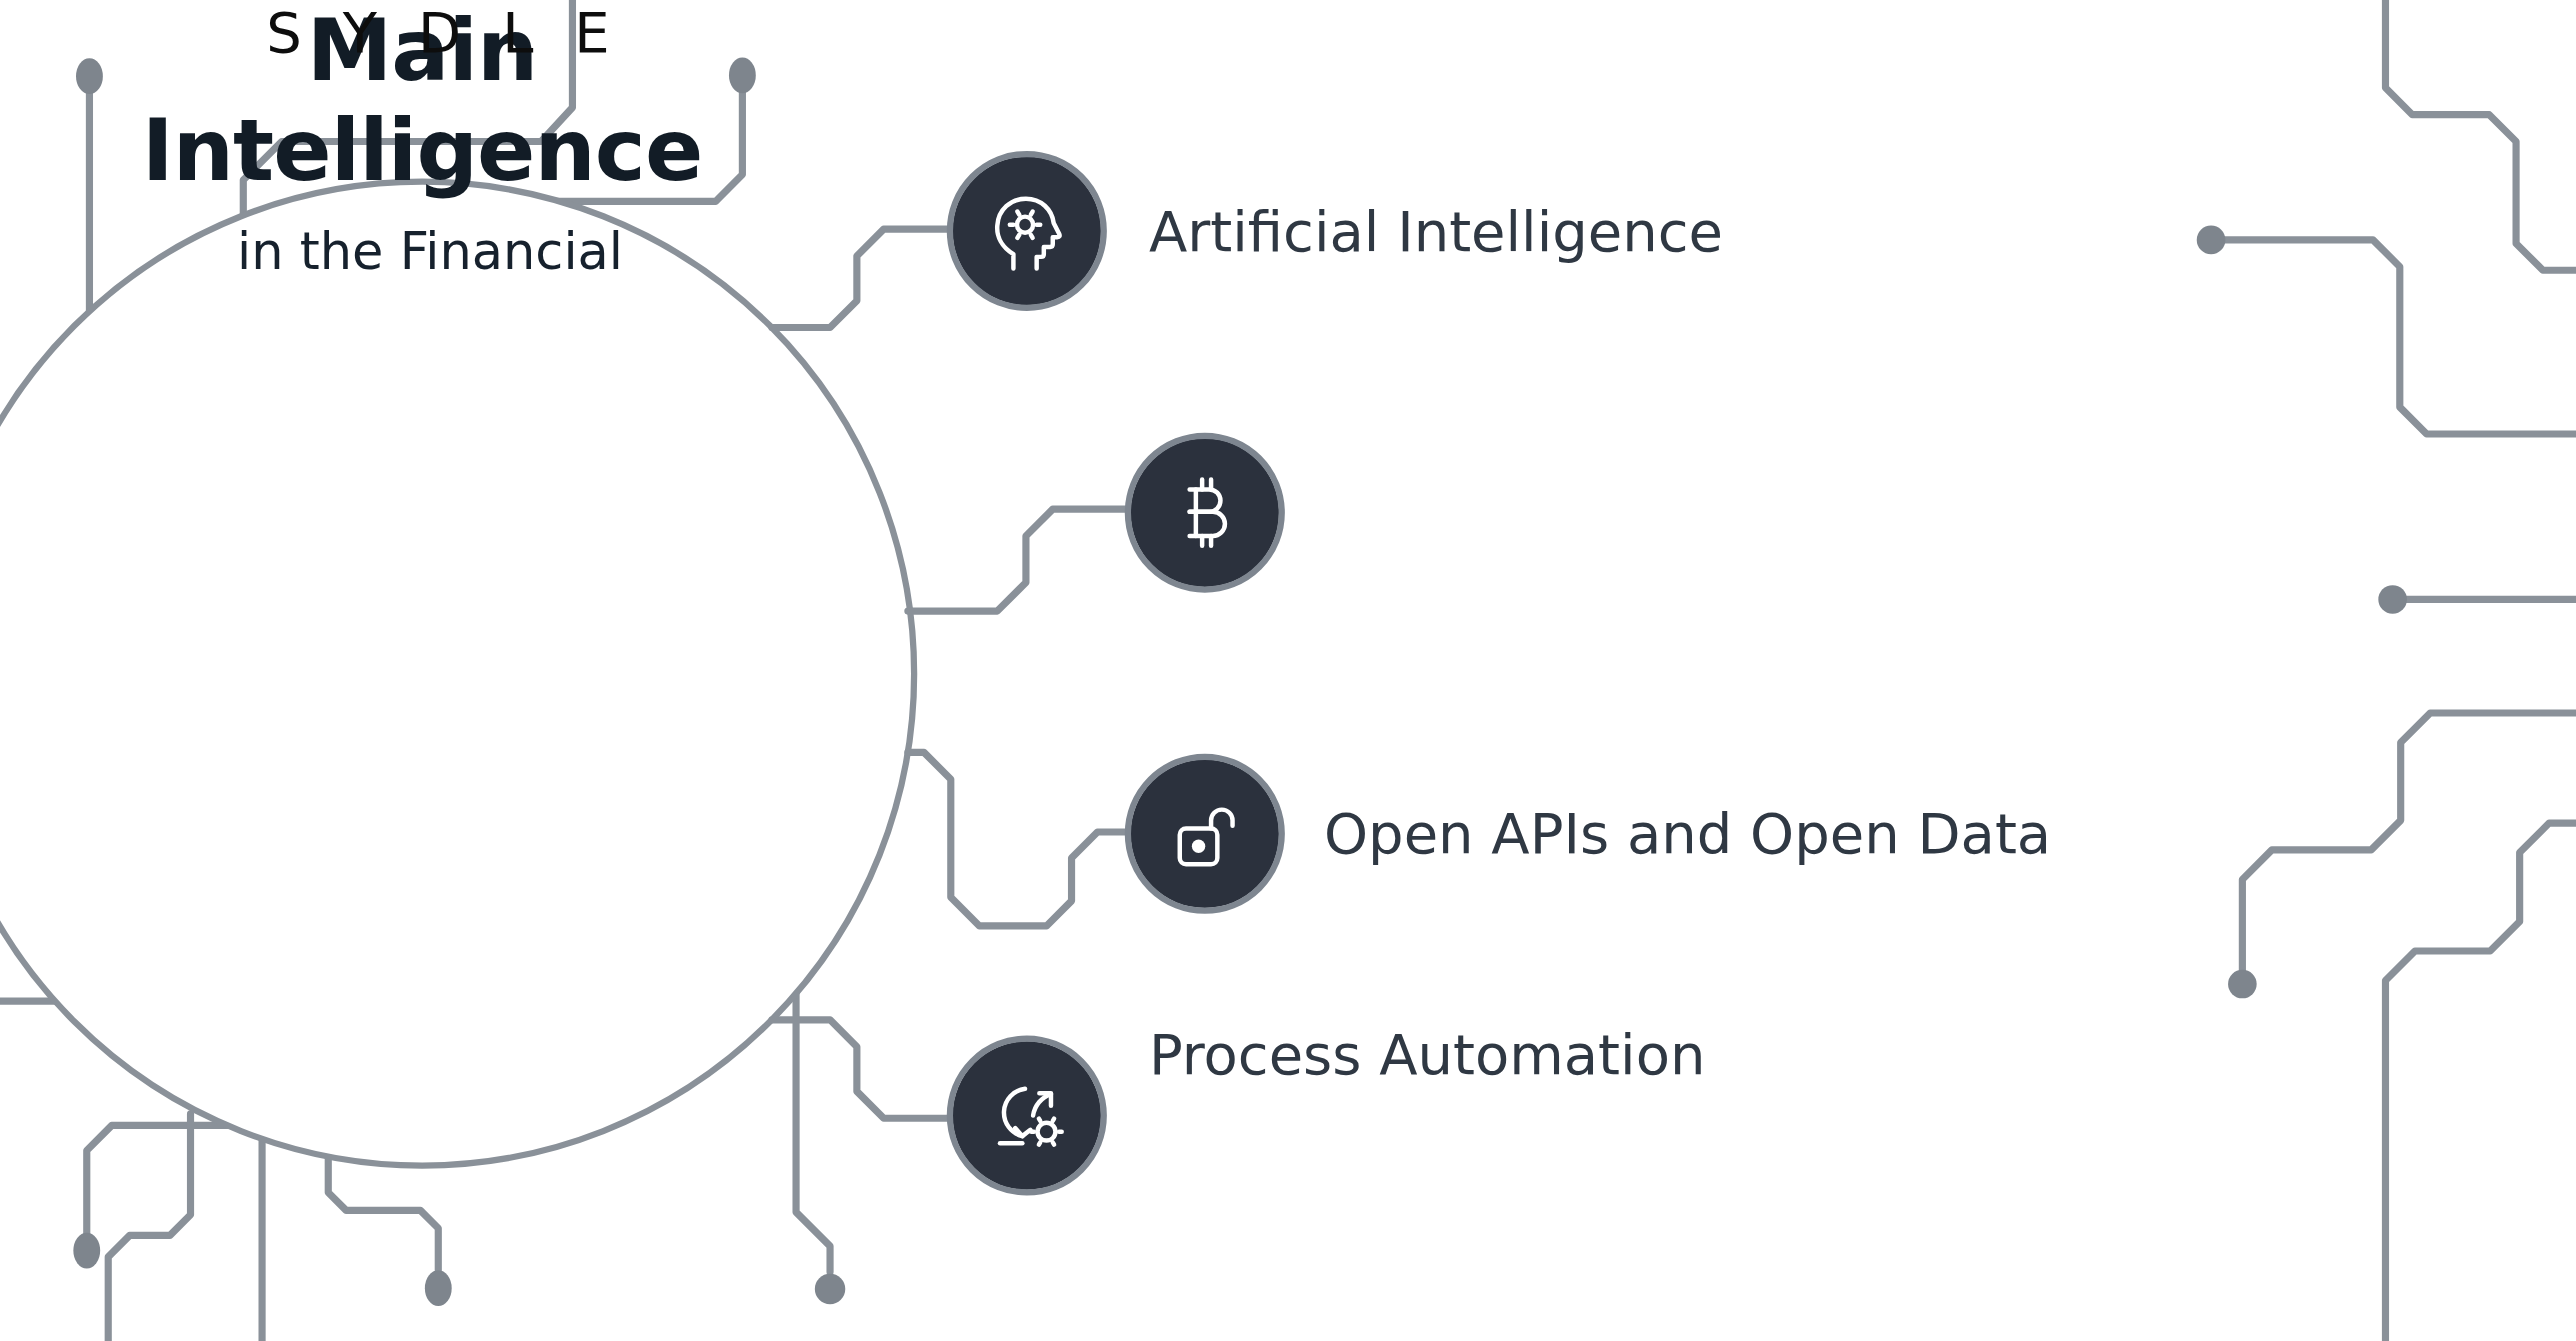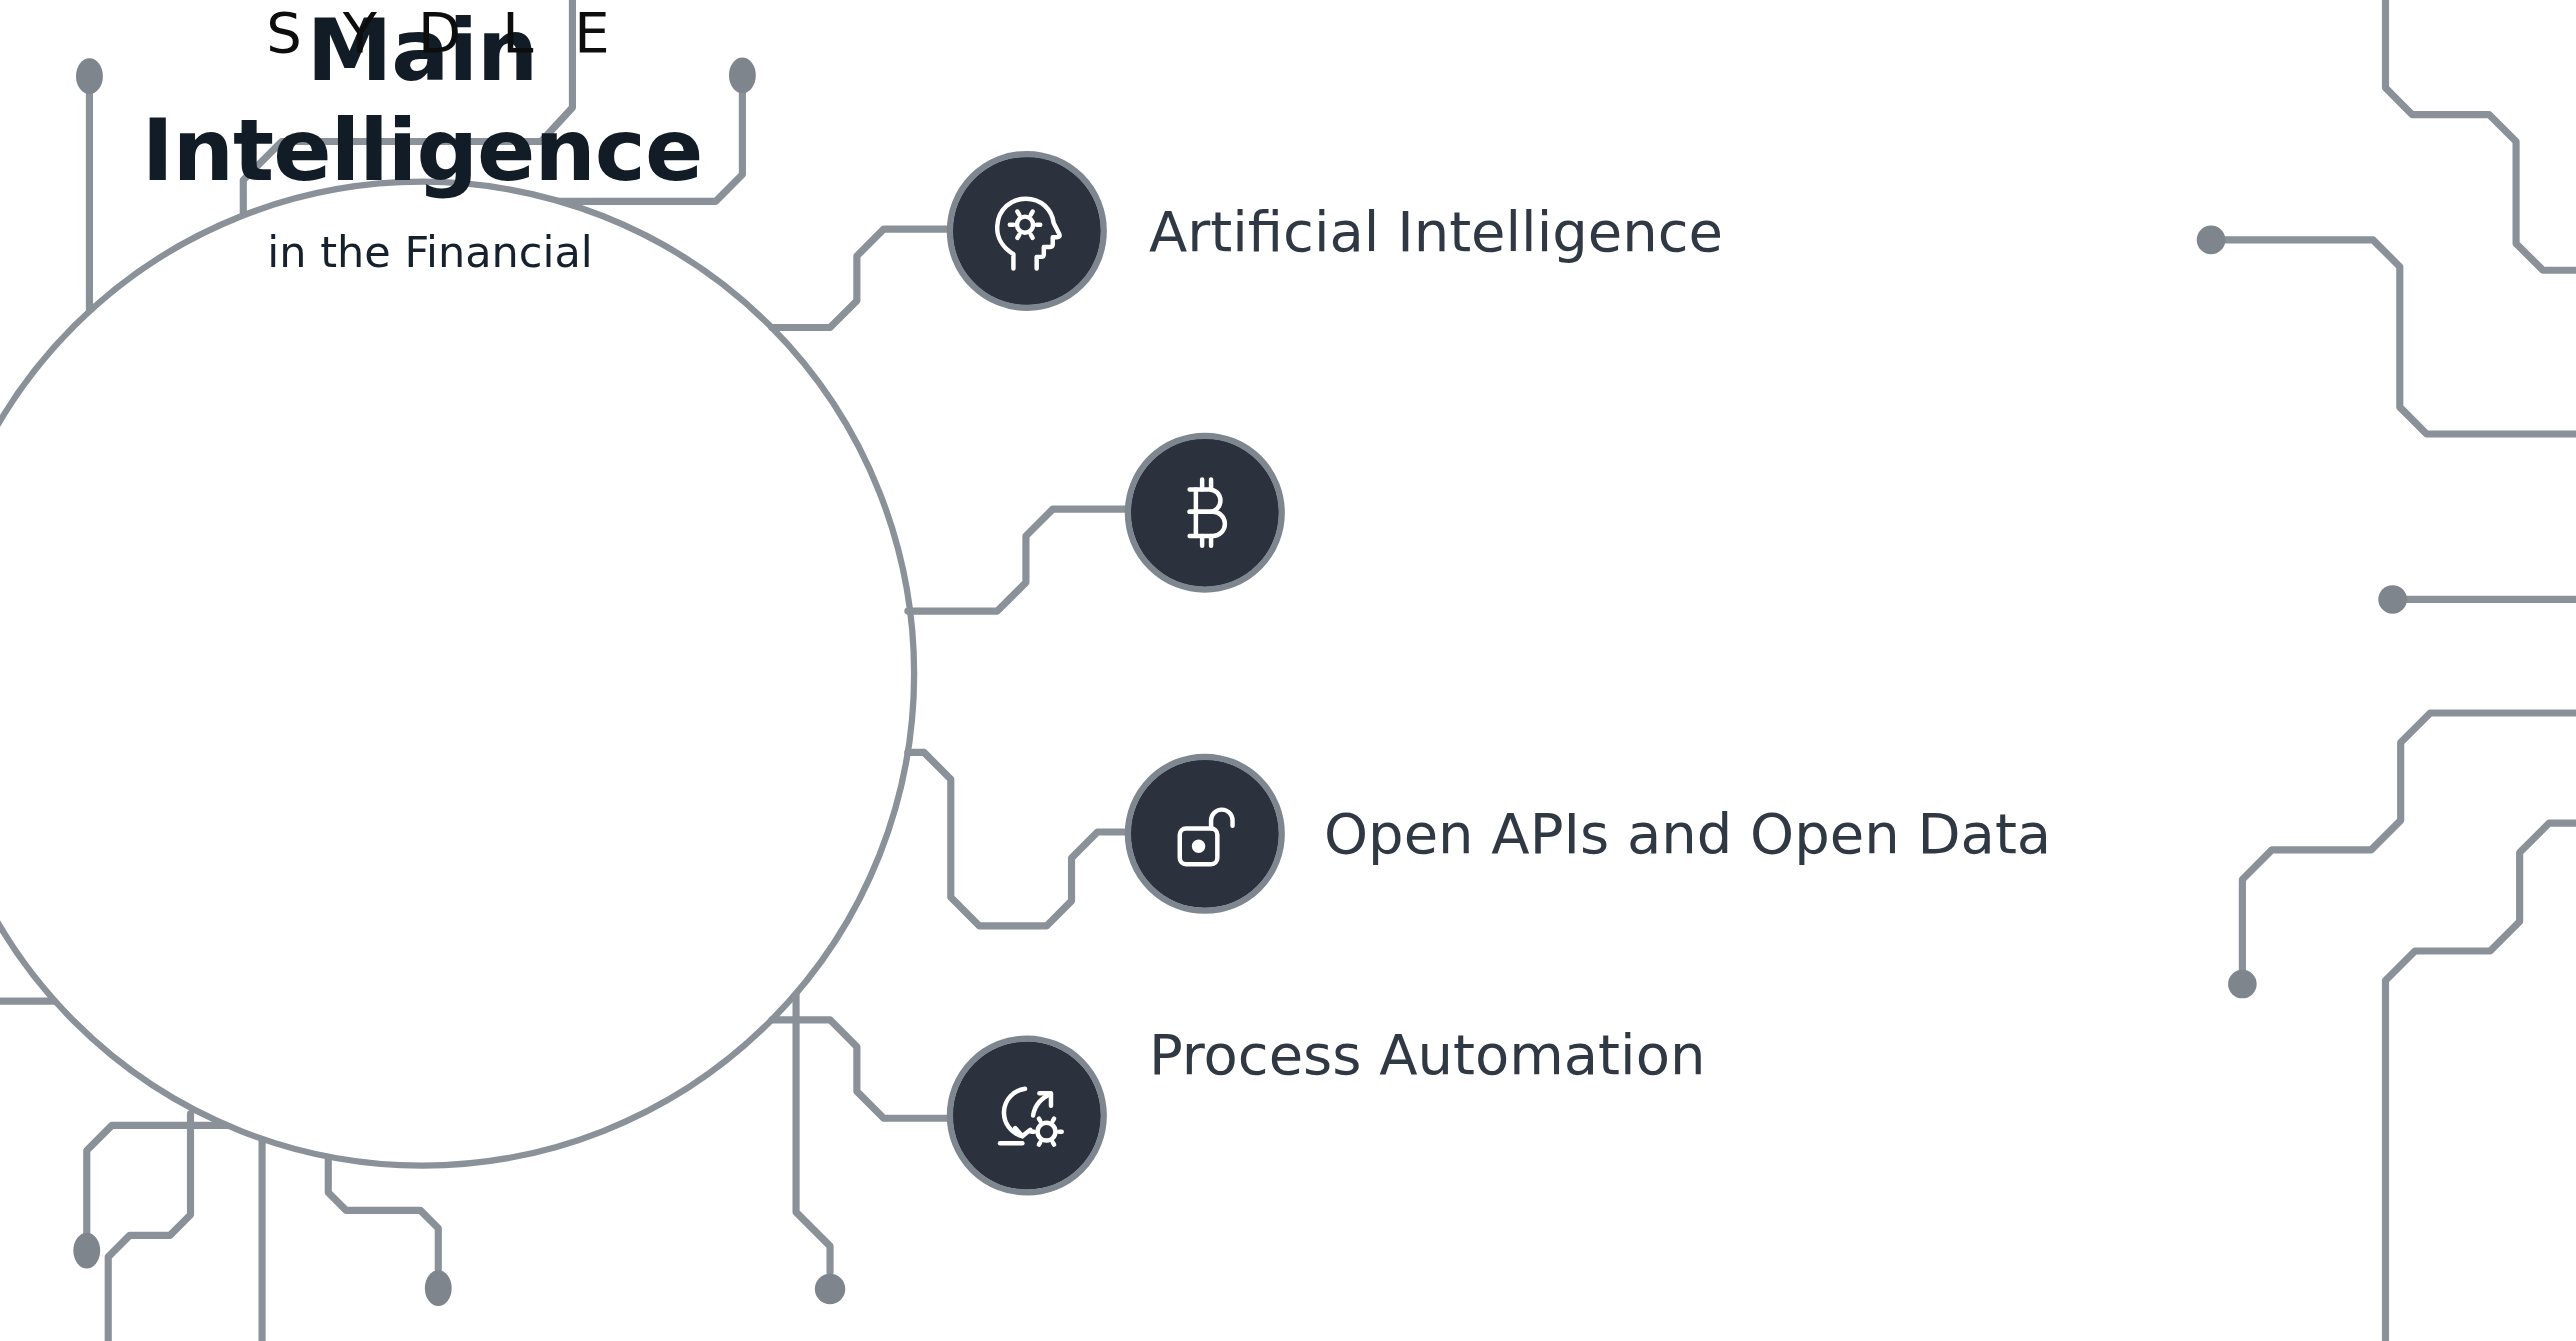--- a/index.html
+++ b/index.html
@@ -14,21 +14,21 @@
   .hub-circle{fill:#ffffff;stroke:#8A9199;stroke-width:7;}
   .ring{fill:none;stroke:#7E8690;stroke-width:7;}
   .disc{fill:#2B313D;stroke:none;}
   .glyph{fill:none;stroke:#ffffff;stroke-width:5;stroke-linecap:round;stroke-linejoin:round;}
   .glyph-fill{fill:#ffffff;stroke:none;}
 
   .hub-text{
     position:absolute;left:0;top:548;width:844px;text-align:center;color:#121C26;
   }
   .hub-title{font-size:86px;font-weight:700;line-height:100px;letter-spacing:-0.9px;}
-  .hub-subtitle{font-size:43px;font-weight:400;line-height:78px;margin-top:12.5px;color:#16212D;padding-left:16px;}
+  .hub-subtitle{font-size:51px;font-weight:400;line-height:78px;margin-top:12.5px;color:#16212D;padding-left:16px;}
   .hub-logo{
     position:absolute;left:16px;top:1026;width:844px;text-align:center;
     font-size:56px;font-weight:400;color:#0d0d0d;
     letter-spacing:41px;text-indent:41px;
   }
   .item-label{
     position:absolute;height:81px;line-height:81px;white-space:nowrap;
     font-size:56px;color:#2F3843;
   }
   .lbl-0{left:1149px;top:191px;}

